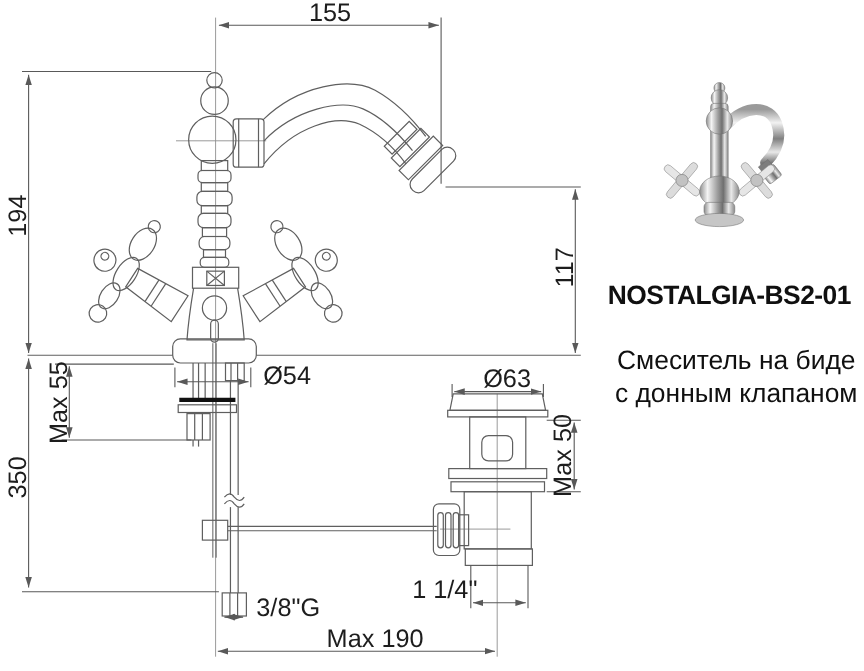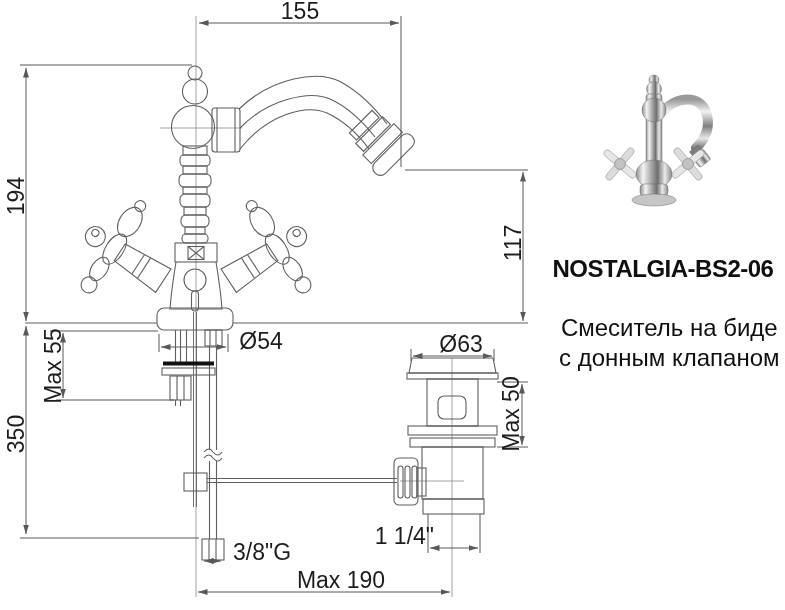--- a/index.html
+++ b/index.html
@@ -234,18 +234,18 @@
             <rect x="-3.5" y="-20" width="7" height="40" rx="3.5" transform="rotate(-40)" fill="#dcdcdc" stroke="#8a8a8a"></rect>
             <rect x="-3.5" y="-20" width="7" height="40" rx="3.5" transform="rotate(50)" fill="#e6e6e6" stroke="#8a8a8a"></rect>
             <circle r="5.5" fill="#c2c2c2"></circle>
           </g>
         </g>
         <ellipse cx="78" cy="110" rx="18" ry="14" fill="url(#chV)"></ellipse>
         <rect x="64" y="120" width="28" height="12" rx="4" fill="url(#chV)"></rect>
         <ellipse cx="78" cy="136" rx="22" ry="6" fill="#c6c6c6"></ellipse>
       </g>
     </svg>
-    <div class="code">NOSTALGIA-BS2-06</div>
+    <div class="code">NOSTALGIA-BS2-01</div>
     <div class="desc desc1">Смеситель на биде</div>
     <div class="desc desc2">с донным клапаном</div>
   </div>
 
 </div>
 
 </body></html>

